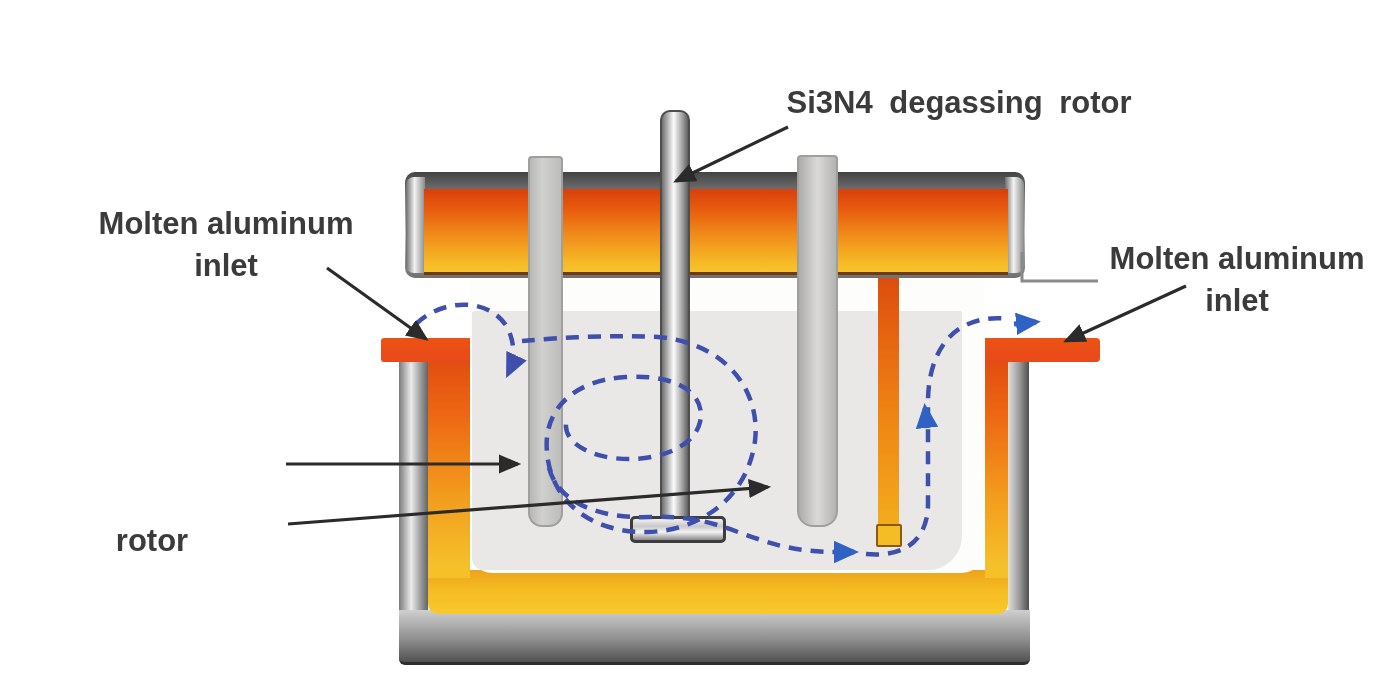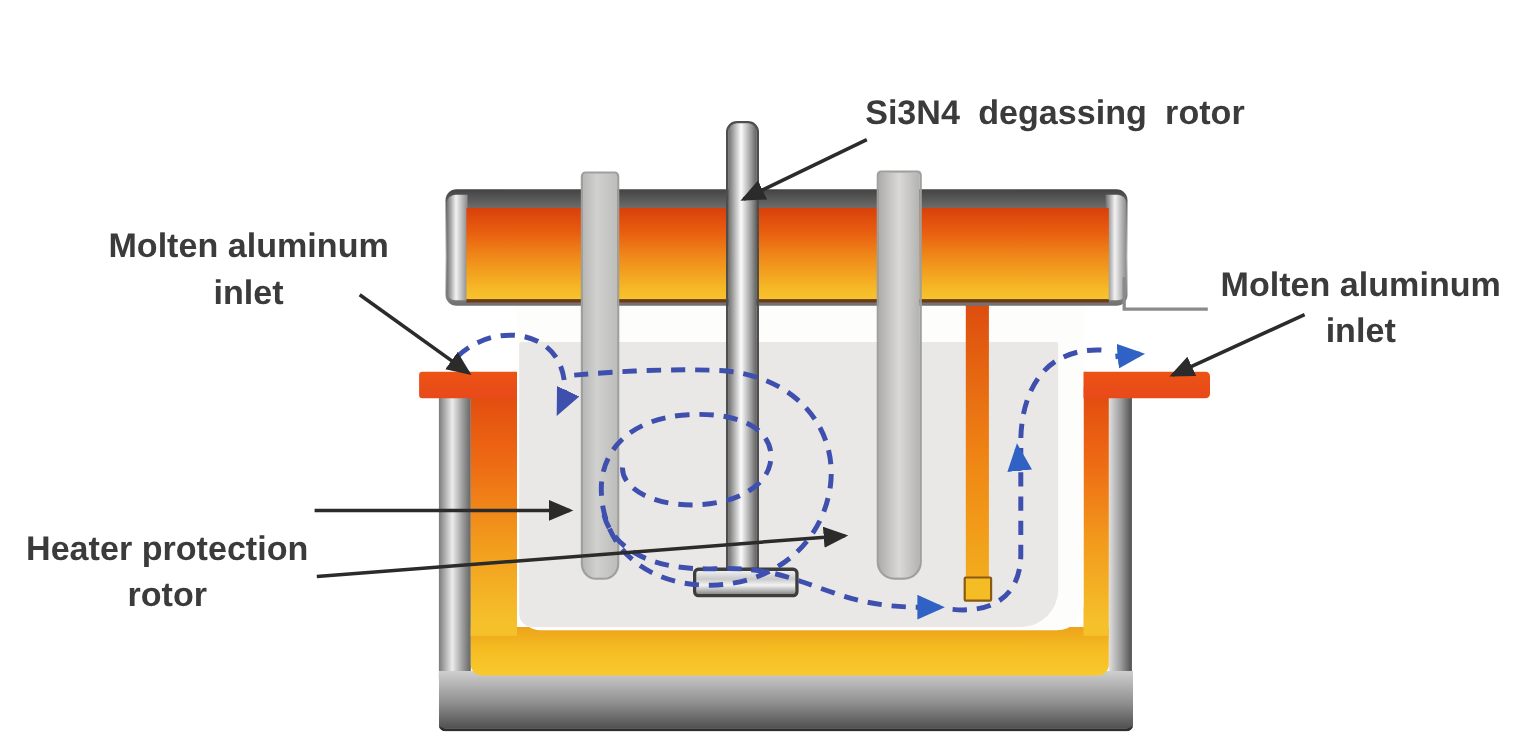--- a/index.html
+++ b/index.html
@@ -158,17 +158,17 @@
   </div>
   <div class="lbl lbl-inlet">
     <span>Molten aluminum</span><br>
     <span>inlet</span>
   </div>
   <div class="lbl lbl-outlet">
     <span>Molten aluminum</span><br>
     <span>inlet</span>
   </div>
   <div class="lbl lbl-heater">
-    <span>Heater protection</span><br>
+    <br>
     <span>rotor</span>
   </div>
 
 </div>
 
 </body></html>

